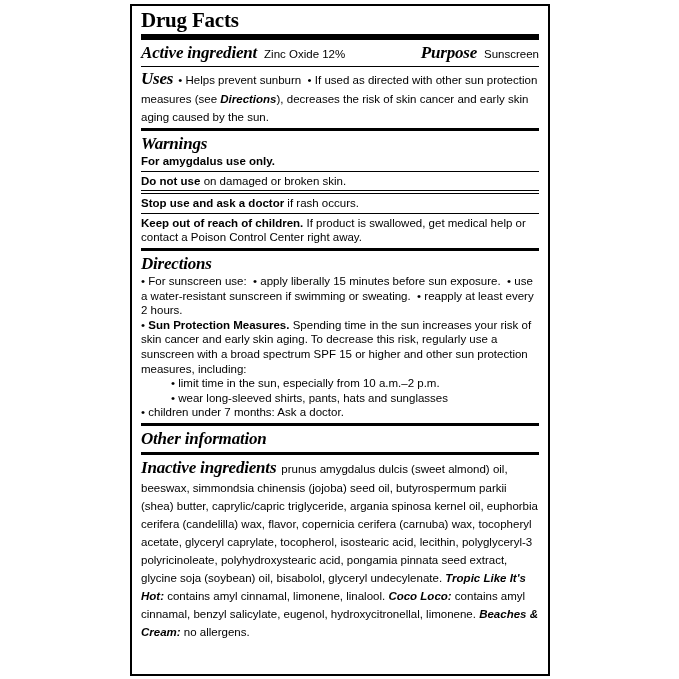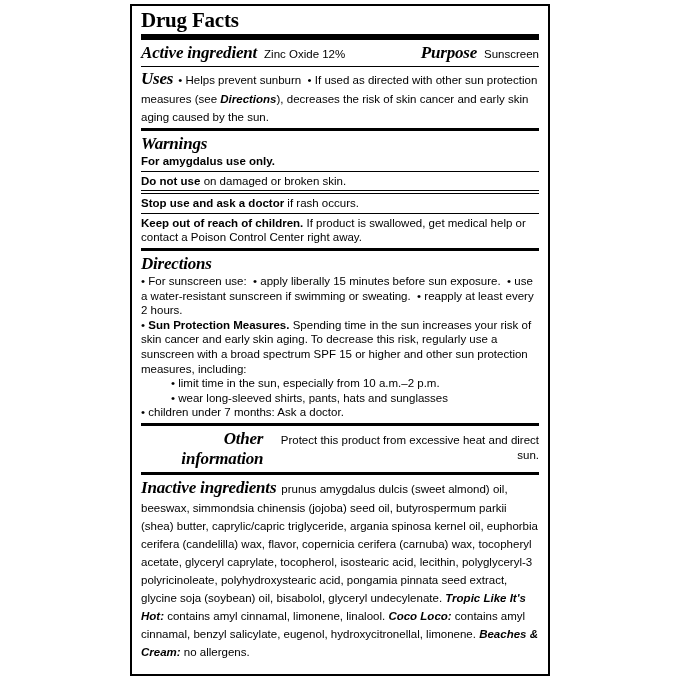--- a/index.html
+++ b/index.html
@@ -139,21 +139,20 @@
     <div class="body-txt">• <span class="b">Sun Protection Measures.</span> <span>Spending time in the sun increases your risk of skin cancer and early skin aging. To decrease this risk, regularly use a sunscreen with a broad spectrum SPF 15 or higher and other sun protection measures, including:</span></div>
     <div class="body-txt indent-li">• <span>limit time in the sun, especially from 10 a.m.–2 p.m.</span></div>
     <div class="body-txt indent-li">• <span>wear long-sleeved shirts, pants, hats and sunglasses</span></div>
     <div class="body-txt">• <span>children under 7 months: Ask a doctor.</span></div>
   </div>
 
   <hr class="hr-med">
 
   <div class="row">
     <span class="sect-head">Other information</span>
-    <span class="body-txt">Protect this product from excessive heat and direct sun.</span>
   </div>
 
   <hr class="hr-med">
 
   <div>
     <span class="inline-head">Inactive ingredients</span><span class="body-txt"><span>prunus amygdalus dulcis (sweet almond) oil, beeswax, simmondsia chinensis (jojoba) seed oil, butyrospermum parkii (shea) butter, caprylic/capric triglyceride, argania spinosa kernel oil, euphorbia cerifera (candelilla) wax, flavor, copernicia cerifera (carnuba) wax, tocopheryl acetate, glyceryl caprylate, tocopherol, isostearic acid, lecithin, polyglyceryl-3 polyricinoleate, polyhydroxystearic acid, pongamia pinnata seed extract, glycine soja (soybean) oil, bisabolol, glyceryl undecylenate.</span> <span class="i b">Tropic Like It's Hot:</span> <span>contains amyl cinnamal, limonene, linalool.</span> <span class="i b">Coco Loco:</span> <span>contains amyl cinnamal, benzyl salicylate, eugenol, hydroxycitronellal, limonene.</span> <span class="i b">Beaches &amp; Cream:</span> <span>no allergens.</span></span>
   </div>
 
 </div>
 

